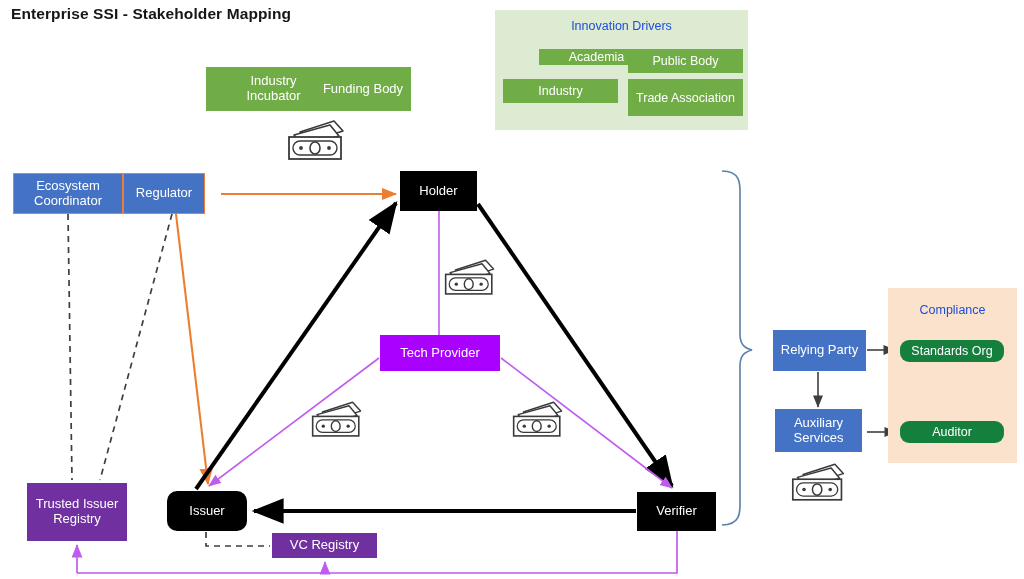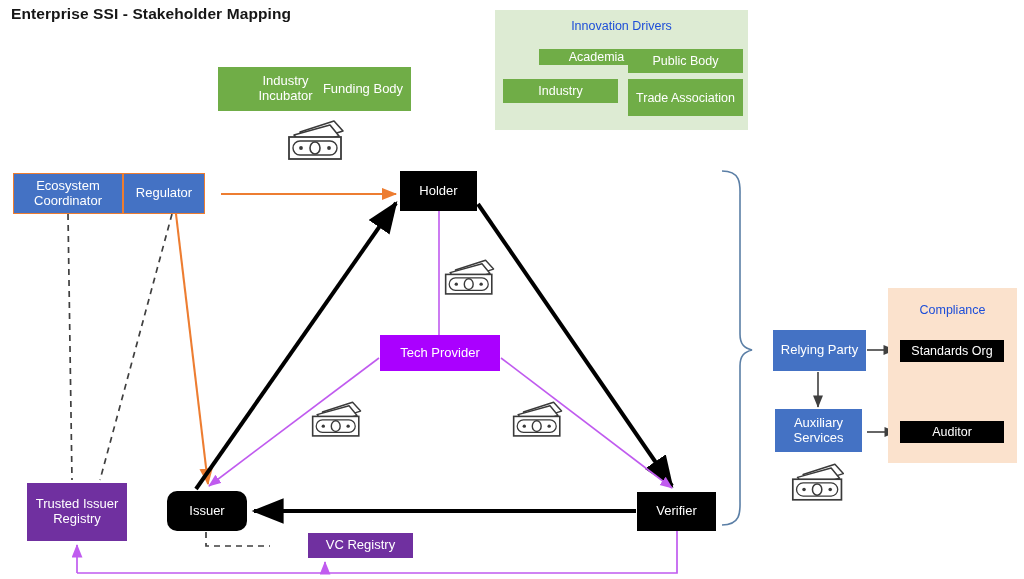--- a/index.html
+++ b/index.html
@@ -38,21 +38,21 @@
     color:#161616;
     letter-spacing:.1px;
     z-index:6;
   }
 
   
   .blue{background:#4472C4;}
   .blue-group{background:#4472C4;border:1.6px solid #ED7D31;}
   .green{background:#70AD47;}
   .green-panel{background:#DDEBD3;}
-  .orange{background:#000000;}
+  .orange{background:#15803d;border-radius:9px;}
   .orange-panel{background:#FBE2CD;}
   .purple{background:#7030A0;}
   .magenta{background:#AA00FF;}
   .black{background:#000000;}
 
   .panel-title{
     position:absolute;
     color:#1d4ed8;
     font-size:12.5px;
     text-align:center;
@@ -124,21 +124,21 @@
   </svg>
 
   <div class="green-panel" style="position:absolute;left:495px;top:10px;width:253px;height:120px;z-index:2;"></div>
   <div class="panel-title" style="left:495px;top:19px;width:253px;">Innovation Drivers</div>
 
   <div class="node green small" style="left:503px;top:49px;width:115px;height:16px;margin-left:36px;">Academia</div>
   <div class="node green small" style="left:628px;top:49px;width:115px;height:24px;">Public Body</div>
   <div class="node green small" style="left:503px;top:79px;width:115px;height:24px;">Industry</div>
   <div class="node green small" style="left:628px;top:79px;width:115px;height:37px;">Trade Association</div>
 
-  <div class="node green" style="left:218px;top:67px;width:113px;height:44px;padding-left:22px;">Industry Incubator</div>
+  <div class="node green" style="left:206px;top:67px;width:113px;height:44px;padding-left:22px;">Industry Incubator</div>
   <div class="node green" style="left:315px;top:67px;width:96px;height:44px;">Funding Body</div>
 
   <svg class="money" style="left:286px;top:119px;" width="62" height="43" viewBox="0 0 62 43">
     <path d="M14,13 L48,2 L57,12 L22,23 Z" fill="#ffffff" stroke="#3A3A3A" stroke-width="1.6" stroke-linejoin="round"></path>
     <path d="M8,16 L44,6 L53,17 L17,27 Z" fill="#ffffff" stroke="#3A3A3A" stroke-width="1.6" stroke-linejoin="round"></path>
     <rect x="3" y="18" width="52" height="22" fill="#ffffff" stroke="#3A3A3A" stroke-width="1.8"></rect>
     <rect x="7" y="22" width="44" height="14" fill="none" stroke="#3A3A3A" stroke-width="1.4" rx="7"></rect>
     <ellipse cx="29" cy="29" rx="5" ry="6" fill="none" stroke="#3A3A3A" stroke-width="1.6"></ellipse>
     <circle cx="15" cy="29" r="1.9" fill="#3A3A3A"></circle>
     <circle cx="43" cy="29" r="1.9" fill="#3A3A3A"></circle>
@@ -177,21 +177,21 @@
     <path d="M14,13 L48,2 L57,12 L22,23 Z" fill="#ffffff" stroke="#3A3A3A" stroke-width="1.6" stroke-linejoin="round"></path>
     <path d="M8,16 L44,6 L53,17 L17,27 Z" fill="#ffffff" stroke="#3A3A3A" stroke-width="1.6" stroke-linejoin="round"></path>
     <rect x="3" y="18" width="52" height="22" fill="#ffffff" stroke="#3A3A3A" stroke-width="1.8"></rect>
     <rect x="7" y="22" width="44" height="14" fill="none" stroke="#3A3A3A" stroke-width="1.4" rx="7"></rect>
     <ellipse cx="29" cy="29" rx="5" ry="6" fill="none" stroke="#3A3A3A" stroke-width="1.6"></ellipse>
     <circle cx="15" cy="29" r="1.9" fill="#3A3A3A"></circle>
     <circle cx="43" cy="29" r="1.9" fill="#3A3A3A"></circle>
   </svg>
 
   <div class="node purple" style="left:27px;top:483px;width:100px;height:58px;padding:8px 6px;">Trusted Issuer Registry</div>
-  <div class="node purple" style="left:272px;top:533px;width:105px;height:25px;margin-left:36px;">VC Registry</div>
+  <div class="node purple" style="left:272px;top:533px;width:105px;height:25px;">VC Registry</div>
 
   <div class="orange-panel" style="position:absolute;left:888px;top:288px;width:129px;height:175px;z-index:2;"></div>
   <div class="panel-title" style="left:888px;top:303px;width:129px;">Compliance</div>
 
   <div class="node orange small" style="left:900px;top:340px;width:104px;height:22px;">Standards Org</div>
   <div class="node orange small" style="left:900px;top:421px;width:104px;height:22px;">Auditor</div>
 
   <div class="node blue" style="left:773px;top:330px;width:93px;height:41px;">Relying Party</div>
   <div class="node blue" style="left:775px;top:409px;width:87px;height:43px;">Auxiliary Services</div>
 

